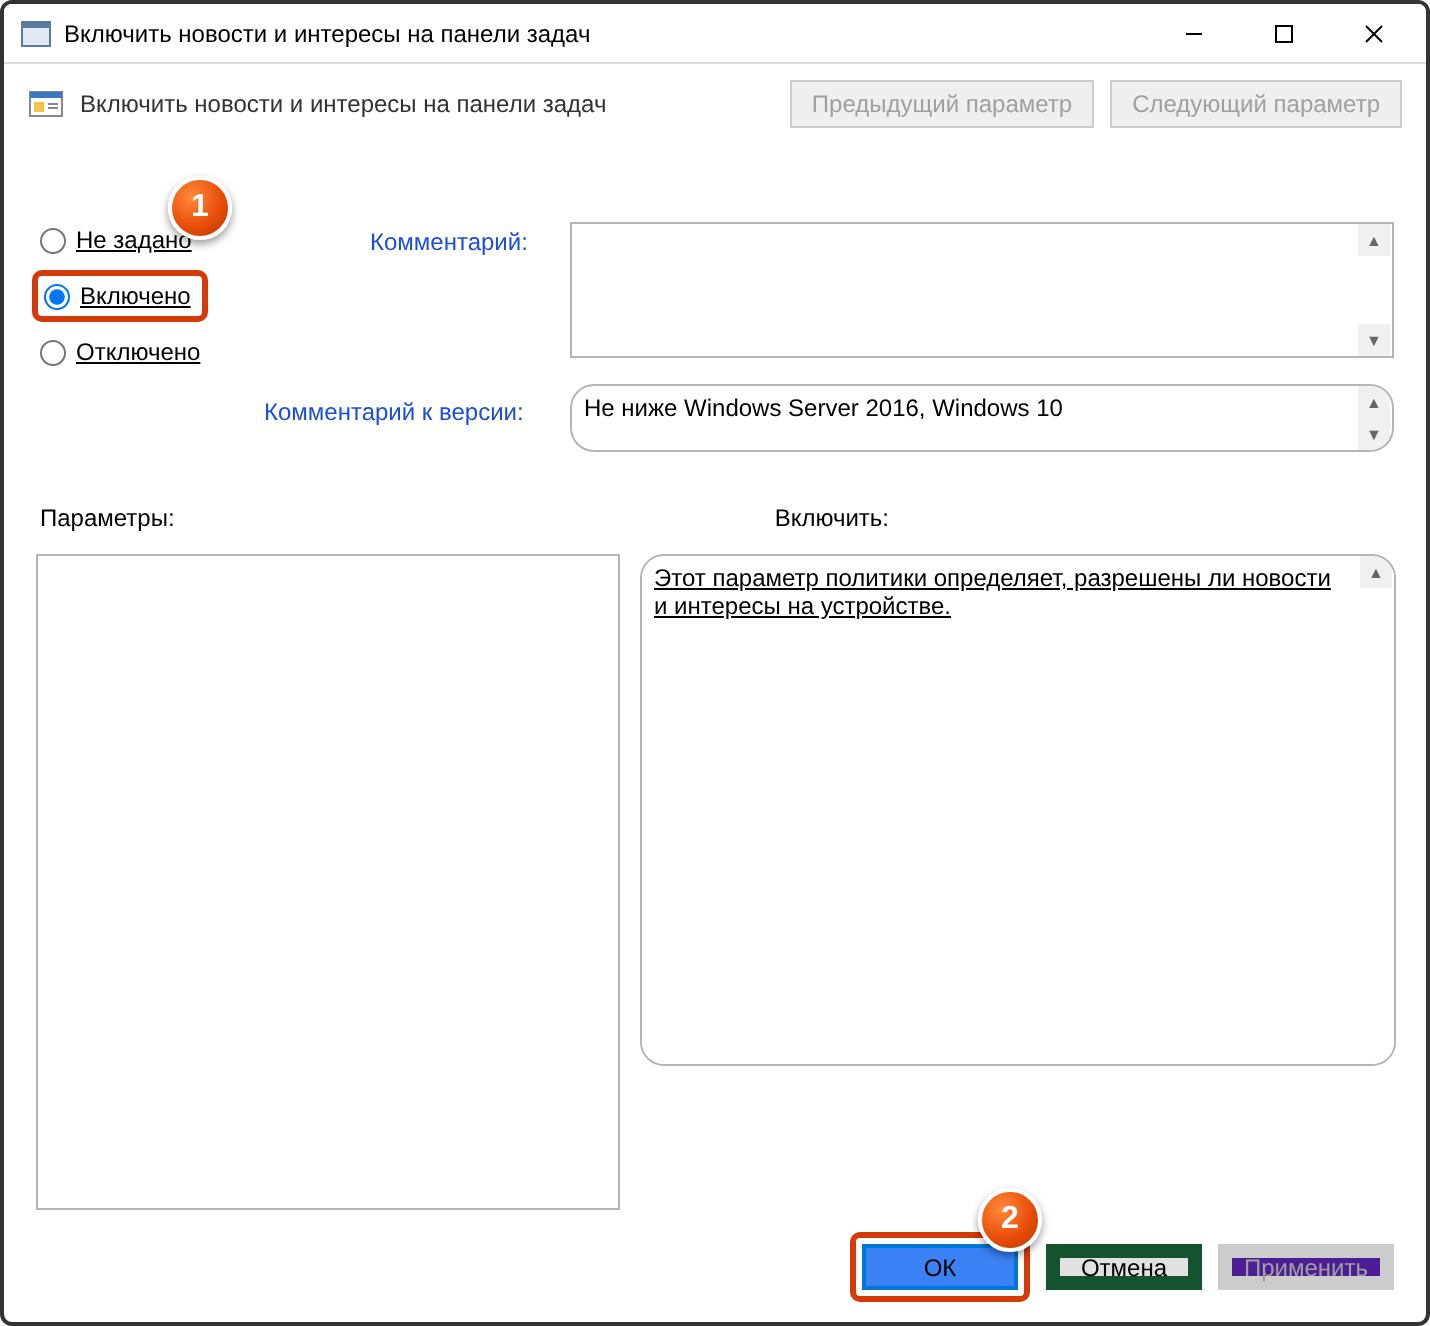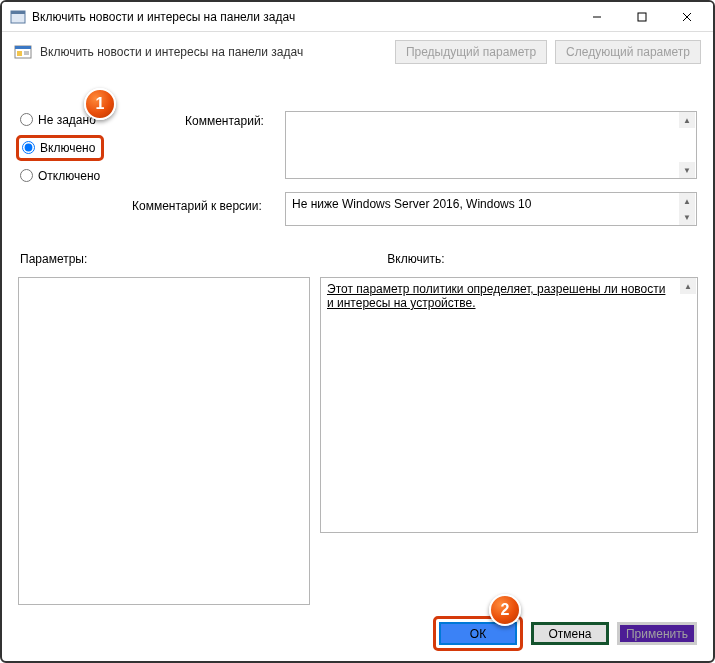--- a/index.html
+++ b/index.html
@@ -54,24 +54,25 @@
     border: 1px solid #ccc;
     color: #a0a0a0;
     font-size: 12px;
     padding: 0 10px;
     display: inline-flex;
     align-items: center;
     justify-content: center;
   }
   .radio-row {
     display: flex;
-    align-items: flex-start;
+    align-items: flex-end;
     gap: 5px;
     margin: 8px 0;
     font-size: 12px;
+    text-decoration: underline;
   }
   .radio-row input[type=radio] {
     width: 13px; height: 13px;
     margin: 0;
   }
   .highlight-red {
     border: 3px solid #d53a0a;
     border-radius: 5px;
     padding: 3px 6px 3px 3px;
     margin-left: -4px;
@@ -94,40 +95,40 @@
     justify-content: center;
     z-index: 10;
   }
   .left-block {
     position: absolute;
     left: 18px;
     top: 103px;
     width: 110px;
   }
   .field-label {
-    color: #000000;
+    color: #1d4ed8;
     font-size: 12px;
   }
   .comment-label {
     position: absolute;
     left: 183px;
     top: 112px;
     font-size: 12px;
   }
   .txtarea {
     position: absolute;
     border: 1px solid #b5b5b5;
     background: #fff;
     overflow-y: auto;
     font-size: 12px;
     padding: 4px 6px;
     resize: none;
     font-family: inherit;
   }
-  .txtarea.readonly { color: #000; }
+  .txtarea.readonly { color: #000; border-radius: 12px; }
   .txtarea::-webkit-scrollbar { width: 16px; }
   .txtarea::-webkit-scrollbar-track { background: #f0f0f0; }
   .txtarea::-webkit-scrollbar-thumb { background: #cdcdcd; }
   .txtarea::-webkit-scrollbar-button {
     background: #f0f0f0;
     height: 16px;
     display: block;
   }
   .scrollbtns {
     position: absolute;
@@ -159,21 +160,21 @@
     position: absolute;
     bottom: 10px;
     right: 16px;
     display: flex;
     gap: 8px;
     align-items: center;
   }
   .btn {
     min-width: 78px;
     height: 23px;
-    border: 3px solid #14532d;
+    border: 7px solid #14532d;
     background: #e1e1e1;
     font-size: 12px;
     display: inline-flex;
     align-items: center;
     justify-content: center;
     color: #000;
   }
   .btn.disabled { color: #a0a0a0; background: #4c1d95; border-color: #ccc; }
   .btn.primary {
     border: 2px solid #0078d7;

